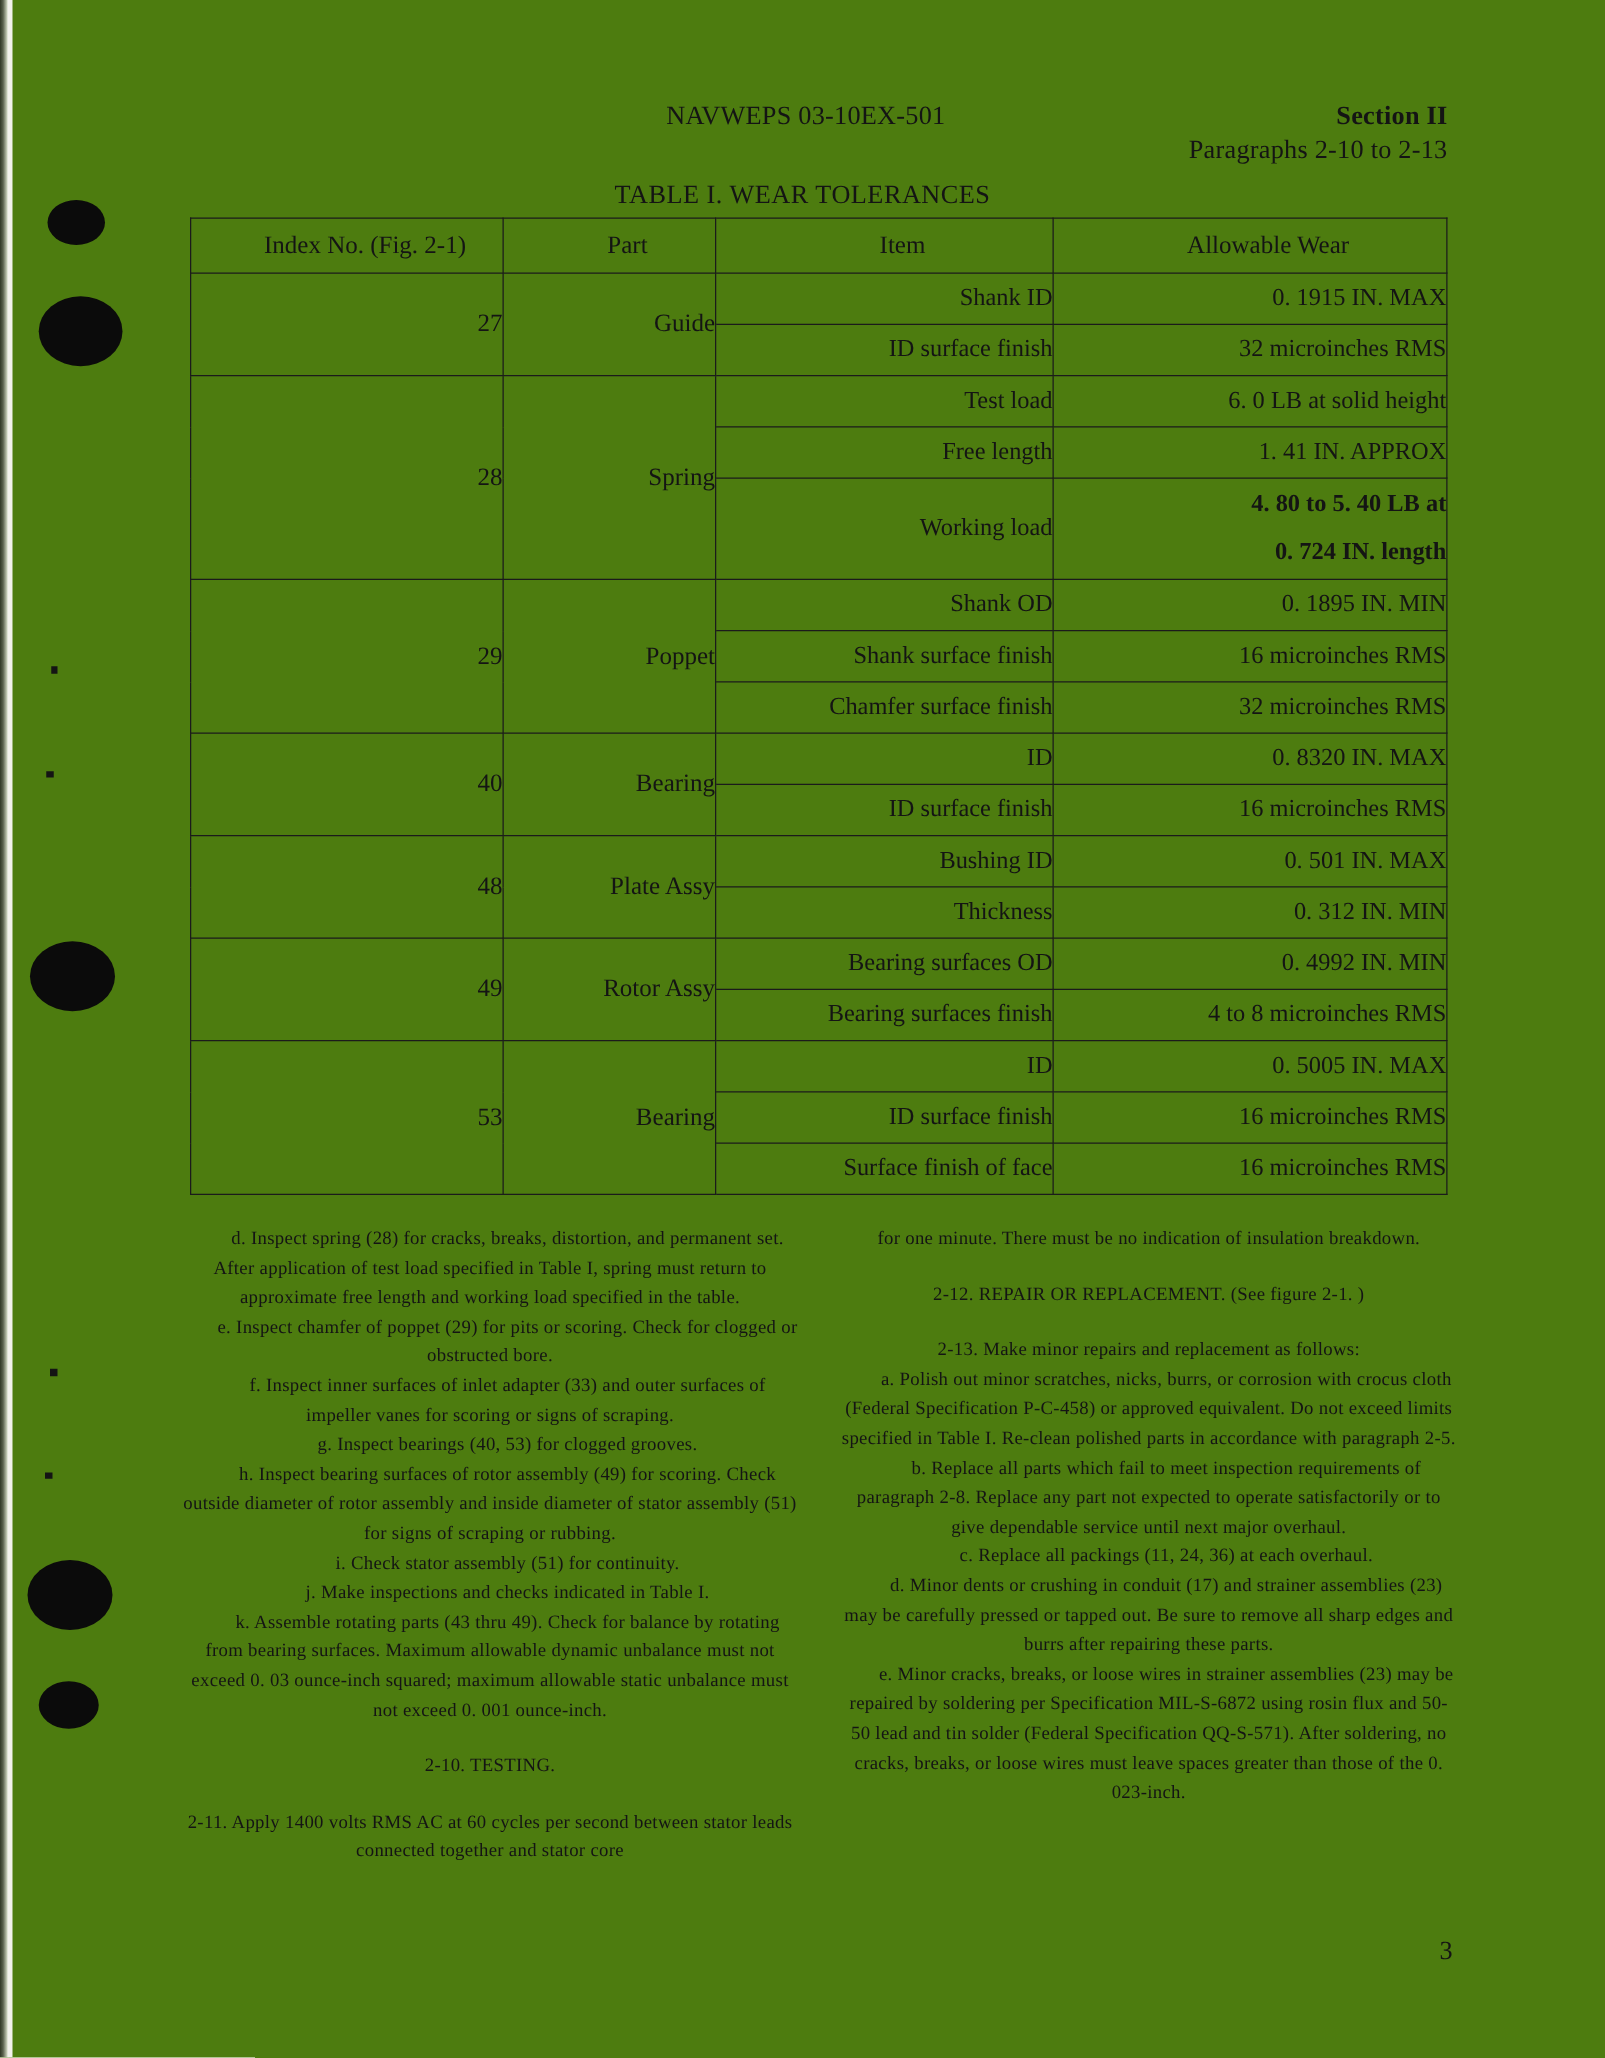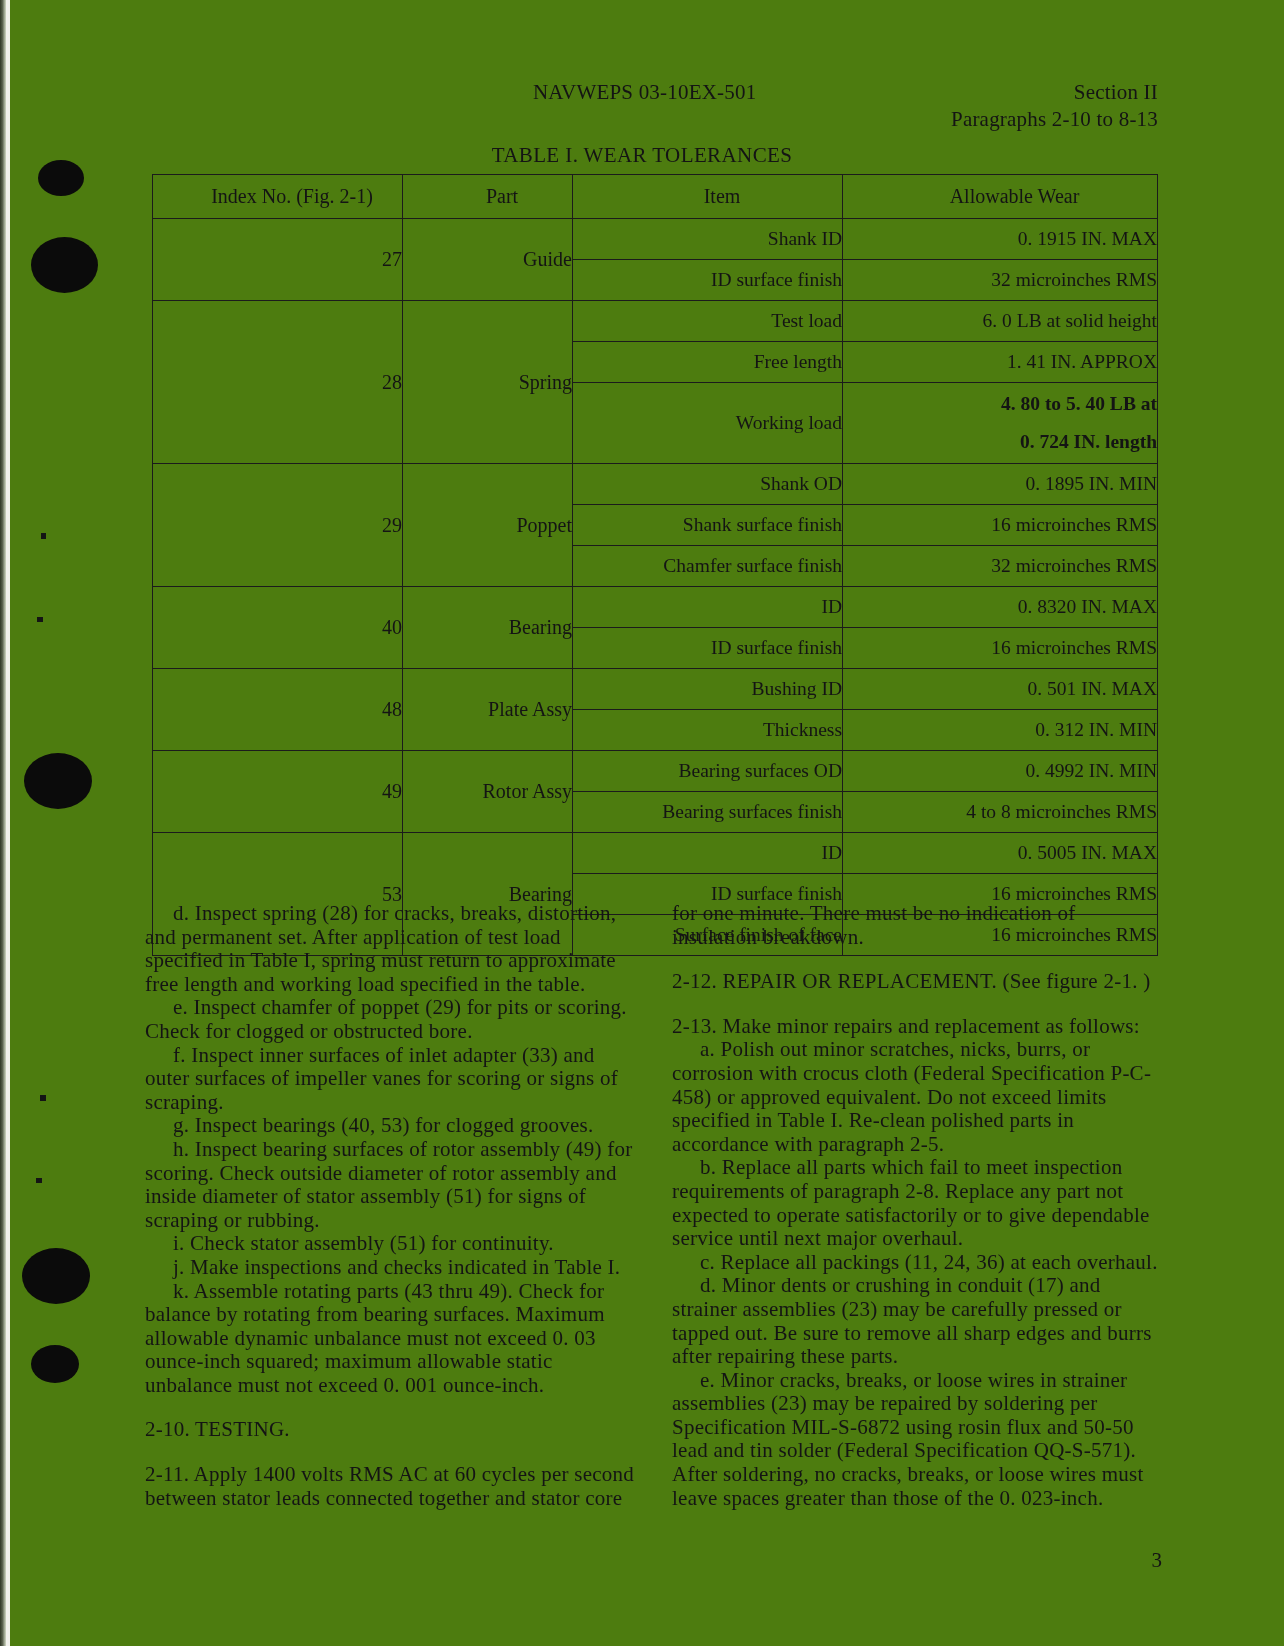--- a/index.html
+++ b/index.html
@@ -42,21 +42,21 @@
     position: absolute;
     background: #141414;
   }
 
   .head {
     position: absolute;
     font-size: 21px;
     letter-spacing: .2px;
   }
   #doc-number { left: 533px; top: 80px; }
-  #section-label { right: 126px; top: 80px; text-align: center; }
+  #section-label { right: 126px; top: 80px; text-align: center; font-weight: bold; }
   #paragraph-range { right: 126px; top: 107px; text-align: right; }
 
   #table-caption {
     position: absolute;
     left: 0; right: 0; top: 143px;
     text-align: center;
     font-size: 21px;
     letter-spacing: .4px;
   }
 
@@ -107,25 +107,25 @@
   }
   td.wear.two-line {
     height: 80px;
     line-height: 1.95;
   }
   .wline { display: block; font-weight: bold; }
 
   
   .col {
     position: absolute;
-    top: 902px;
+    top: 980px;
     width: 494px;
-    font-size: 21px;
+    font-size: 15px;
     line-height: 23.6px;
-    text-align: left;
+    text-align: center;
   }
   #left-col  { left: 145px; }
   #right-col { left: 672px; }
 
   .para { margin: 0; }
   .para.indent { text-indent: 28px; }
   .para.gap { margin-top: 21px; }
   .sp { letter-spacing: .25px; }
 
   #page-number {
@@ -148,21 +148,21 @@
   <div class="speck" style="left:41px; top:533px; width:5px; height:6px;"></div>
   <div class="speck" style="left:37px; top:617px; width:6px; height:5px;"></div>
   <div class="punch" style="left:24px; top:753px; width:68px; height:56px;"></div>
   <div class="speck" style="left:40px; top:1095px; width:6px; height:6px;"></div>
   <div class="speck" style="left:36px; top:1178px; width:6px; height:5px;"></div>
   <div class="punch" style="left:22px; top:1248px; width:68px; height:56px;"></div>
   <div class="punch" style="left:31px; top:1345px; width:48px; height:38px;"></div>
 
   <div class="head" id="doc-number">NAVWEPS 03-10EX-501</div>
   <div class="head" id="section-label">Section II</div>
-  <div class="head" id="paragraph-range">Paragraphs 2-10 to 8-13</div>
+  <div class="head" id="paragraph-range">Paragraphs 2-10 to 2-13</div>
 
   <div id="table-caption">TABLE I.  WEAR TOLERANCES</div>
 
   <table class="wear">
     <colgroup>
       <col class="col-index">
         <col class="col-part">
         <col class="col-item">
         <col class="col-wear">
     </colgroup>

